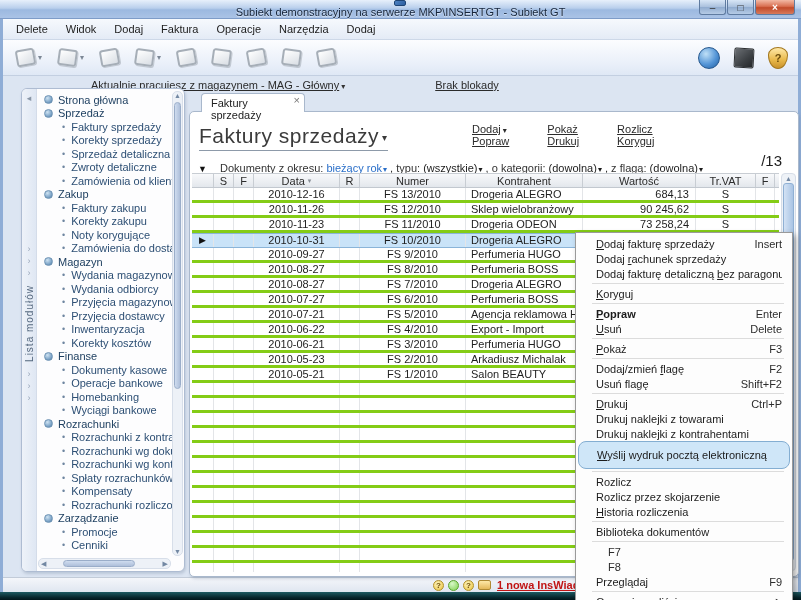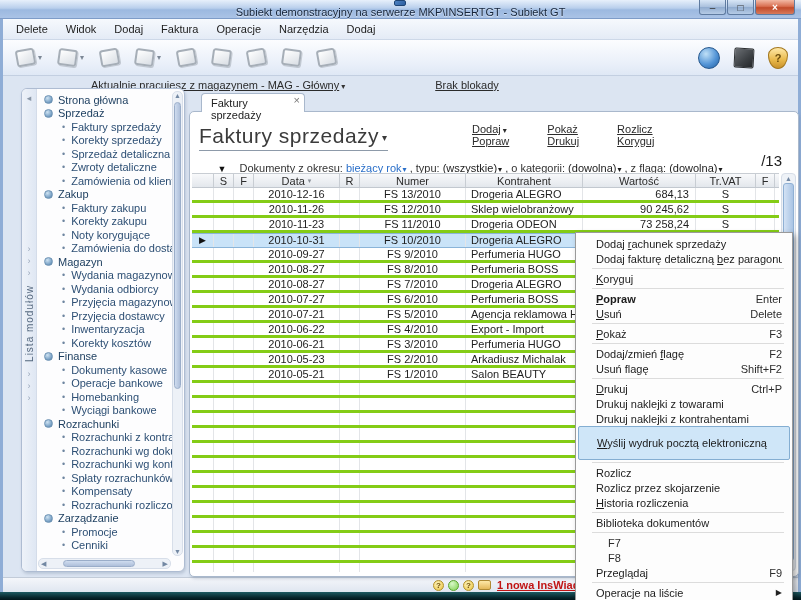--- a/index.html
+++ b/index.html
@@ -95,21 +95,21 @@
            border:1px solid #a9b8cc; border-radius:5px; box-shadow:1px 2px 3px rgba(90,110,140,.25); z-index:2; }
   .page-title { position:absolute; left:9px; top:12px; font-size:21px; letter-spacing:.5px; color:#3b3b3b;
                 border-bottom:1px solid #8d9aa9; padding-bottom:2px; cursor:pointer; }
   .page-title .dd { font-size:10px; vertical-align:middle; margin-left:3px; }
   .actions { position:absolute; left:282px; top:11px; display:flex; gap:38px; }
   .action-col { display:flex; flex-direction:column; }
   .action-link { color:#2b2b2b; text-decoration:underline; cursor:pointer; white-space:nowrap; }
   .action-link .dd { font-size:8px; text-decoration:none; display:inline-block; margin-left:2px; }
   .counter { position:absolute; right:16px; top:40px; font-size:15px; color:#1c1c1c; }
 
-  .filterbar { position:absolute; left:8px; top:50px; right:56px; white-space:nowrap; overflow:hidden; color:#333;text-align:center; }
+  .filterbar { position:absolute; left:8px; top:50px; right:56px; white-space:nowrap; overflow:hidden; color:#333; }
   .f-collapse { font-size:9px; color:#111; margin-right:10px; cursor:pointer; }
   .f-val { text-decoration:underline; cursor:pointer; color:#1c1c1c; }
   .f-val.blue { color:#2a6fc9; }
   .f-dd { font-size:8px; display:inline-block; margin-left:1px; text-decoration:none; }
   .f-dd.blue { color:#2a6fc9; }
 
   .tablewrap { position:absolute; left:2px; top:61px; right:19px; bottom:4px; overflow:hidden; }
   .tgrid { display:grid; grid-template-columns:22px 20px 20px 86px 20px 106px 117px 113px 60px 19px; }
   .theader { height:15px; background:linear-gradient(#f8f9fb,#e3e7ec); border-top:1px solid #c8cdd3; border-bottom:1px solid #c2c8cf; }
   .hcell { border-right:1px solid #c8cdd3; display:flex; align-items:center; justify-content:center;
@@ -137,21 +137,21 @@
   .st-help { background:radial-gradient(circle at 35% 30%,#fff3b8,#e8c23f); border:1px solid #b3912a; color:#6b4d0c; }
   .st-green { background:radial-gradient(circle at 35% 30%,#d8f7c8,#7ed24e); border:1px solid #5aa32e; }
   .st-mail { width:13px; height:10px; background:linear-gradient(#ffe9a8,#e3b85a); border:1px solid #b08a32; border-radius:2px; }
   .st-msg { color:#c11414; font-weight:bold; margin-left:2px; text-decoration:underline; cursor:pointer; white-space:nowrap; }
 
   
   .ctxmenu { position:absolute; left:575px; top:232px; width:218px; z-index:10; background:#fdfdfd;
              border:1px solid #9a9a9a; box-shadow:3px 3px 6px rgba(0,0,0,.35); padding:3px 2px; }
   .cm-item { display:flex; align-items:center; height:15px; padding:0 8px 0 18px; color:#1c1c1c; cursor:pointer; position:relative; }
   .cm-item.bold .cm-label { font-weight:bold; }
-  .cm-item.hl { background:#cfe6f8; border:1px solid #84aed2; border-radius:2px; height:34px; }
+  .cm-item.hl { background:#cfe6f8; border:1px solid #84aed2; border-radius:8px; height:28px; }
   .cm-label { flex:1; white-space:nowrap; overflow:hidden; }
   .cm-short { color:#2c2c2c; margin-left:12px; }
   .cm-sub { font-size:8px; color:#222; margin-left:12px; }
   .cm-sep { height:1px; background:#dcdcdc; margin:2px 6px 2px 14px; }
 
   .taskbar-strip { position:absolute; left:0; right:0; bottom:0; height:8px;
                    background:linear-gradient(#1d5a62,#07252b 70%,#02161b); }
 </style>
 </head>
 <body>
@@ -789,20 +789,24 @@
         <span class="st-ic st-help">?</span>
         <span class="st-mail"></span>
         <span class="st-msg">1 nowa InsWiadomość</span>
       </div>
 
     </div>
   </div>
 
   <div class="ctxmenu" id="ctxmenu">
       <div class="cm-item">
+        <span class="cm-label"><u>D</u>odaj fakturę sprzedaży</span>
+        <span class="cm-short">Insert</span>
+      </div>
+      <div class="cm-item">
         <span class="cm-label">Dodaj <u>r</u>achunek sprzedaży</span>
       </div>
       <div class="cm-item">
         <span class="cm-label">Dodaj fakturę detaliczną <u>b</u>ez paragonu</span>
       </div>
       <div class="cm-sep"></div>
       <div class="cm-item">
         <span class="cm-label"><u>K</u>oryguj</span>
       </div>
       <div class="cm-sep"></div>

